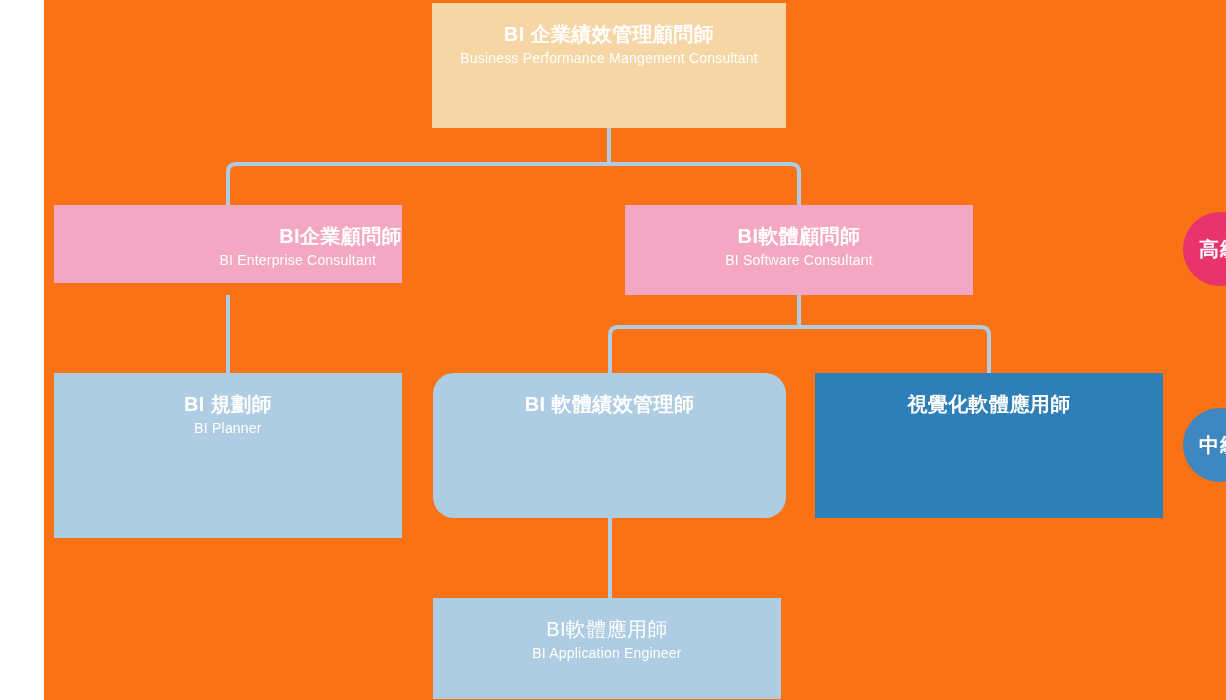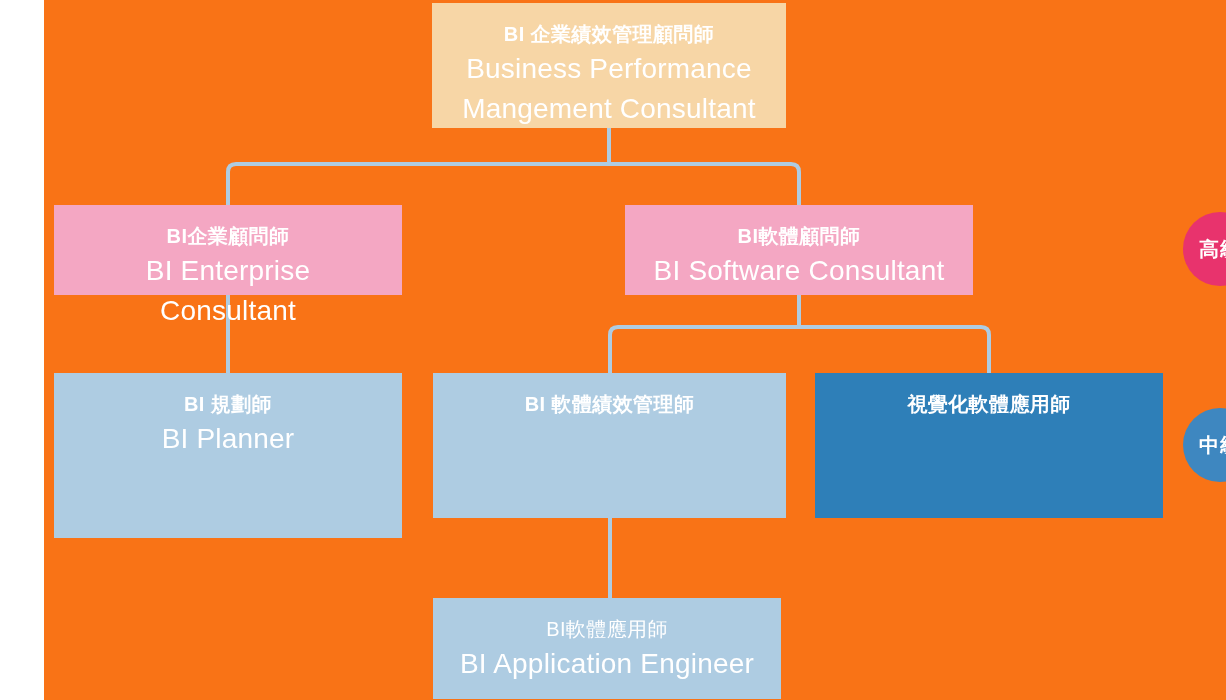--- a/index.html
+++ b/index.html
@@ -41,21 +41,21 @@
     font-size: 20px;
     font-weight: bold;
     line-height: 1.5;
     letter-spacing: 0.4px;
     white-space: nowrap;
   }
   .node-title-cn.regular {
     font-weight: normal;
   }
   .node-title-en {
-    font-size: 28px;
+    font-size: 14px;
     font-weight: normal;
     line-height: 1.42;
     letter-spacing: 0.2px;
     padding: 0 26px;
   }
   .badge {
     position: absolute;
     width: 74px;
     height: 74px;
     border-radius: 50%;
@@ -89,36 +89,36 @@
 
       <path d="M 566,518 L 566,598"></path>
     </g>
   </svg>
 
   <div class="node-box" style="left:388px; top:3px; width:354px; height:125px; background:#F7D6A6;">
     <div class="node-title-cn">BI 企業績效管理顧問師</div>
     <div class="node-title-en">Business Performance Mangement Consultant</div>
   </div>
 
-  <div class="node-box" style="left:10px; top:205px; width:348px; height:90px; background:#F4A7C3;">
+  <div class="node-box" style="left:10px; top:205px; width:348px; height:78px; background:#F4A7C3;align-items:flex-end;">
     <div class="node-title-cn">BI企業顧問師</div>
     <div class="node-title-en">BI Enterprise Consultant</div>
   </div>
 
   <div class="node-box" style="left:581px; top:205px; width:348px; height:90px; background:#F4A7C3;align-items:center;">
     <div class="node-title-cn">BI軟體顧問師</div>
     <div class="node-title-en">BI Software Consultant</div>
   </div>
 
   <div class="node-box" style="left:10px; top:373px; width:348px; height:165px; background:#AECCE2;">
     <div class="node-title-cn">BI 規劃師</div>
     <div class="node-title-en">BI Planner</div>
   </div>
 
-  <div class="node-box" style="left:389px; top:373px; width:353px; height:145px; background:#AECCE2;">
+  <div class="node-box" style="left:389px; top:373px; width:353px; height:145px; background:#AECCE2;border-radius:21px;">
     <div class="node-title-cn">BI 軟體績效管理師</div>
   </div>
 
   <div class="node-box" style="left:771px; top:373px; width:348px; height:145px; background:#2E7FB8;">
     <div class="node-title-cn">視覺化軟體應用師</div>
   </div>
 
   <div class="node-box" style="left:389px; top:598px; width:348px; height:101px; background:#AECCE2;">
     <div class="node-title-cn regular">BI軟體應用師</div>
     <div class="node-title-en">BI Application Engineer</div>

